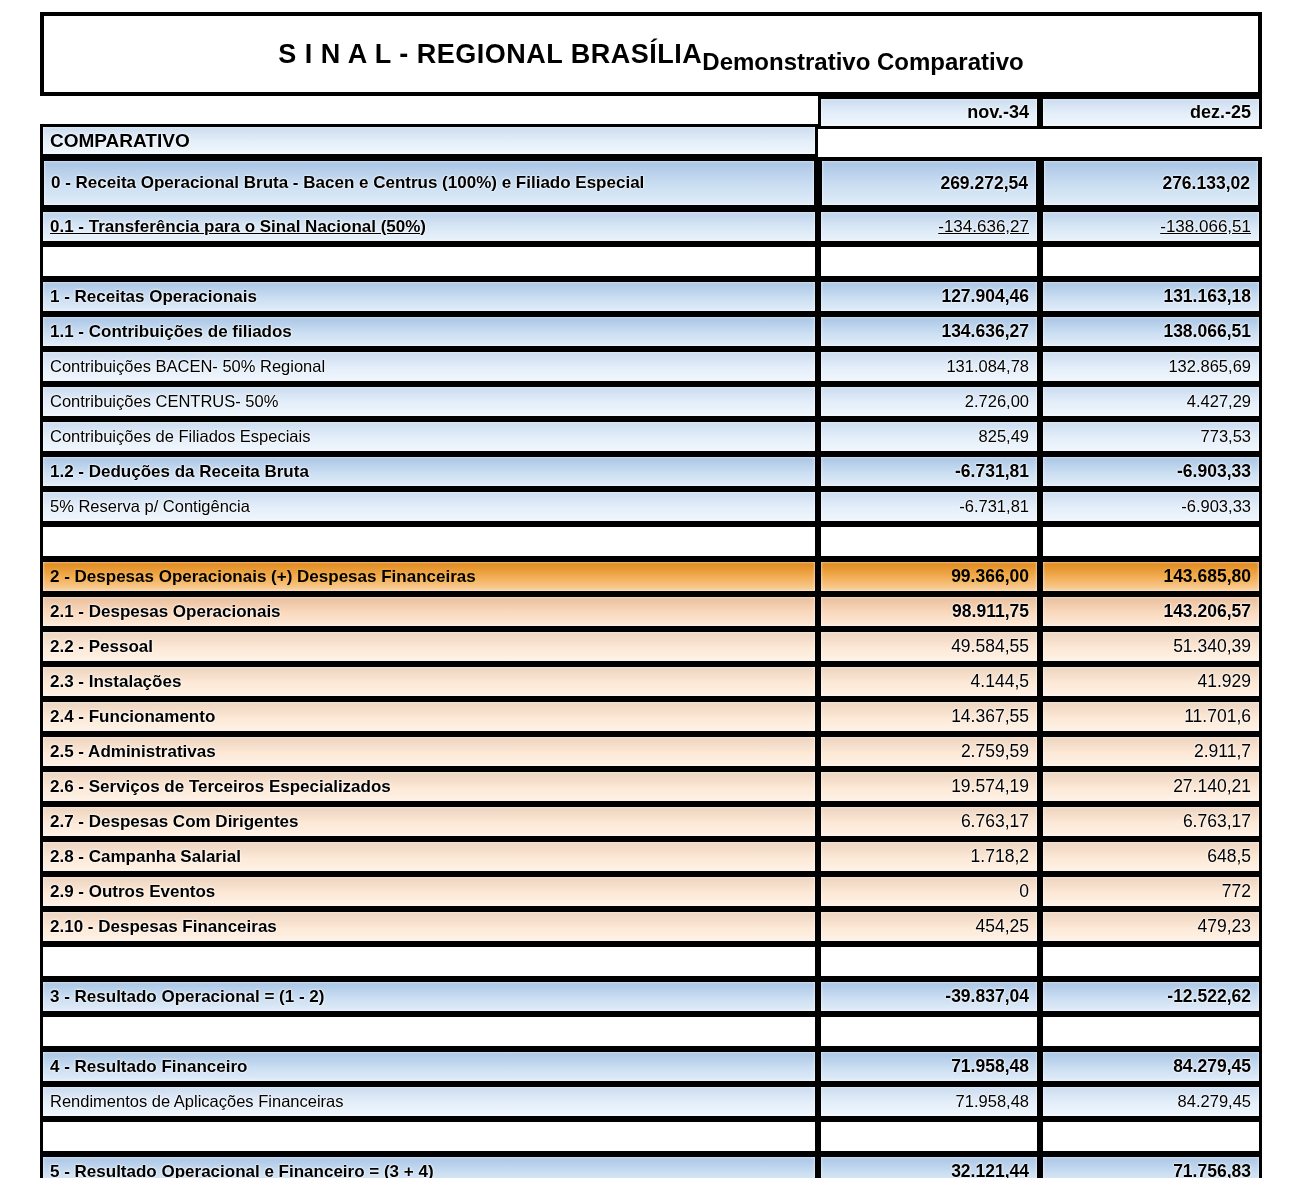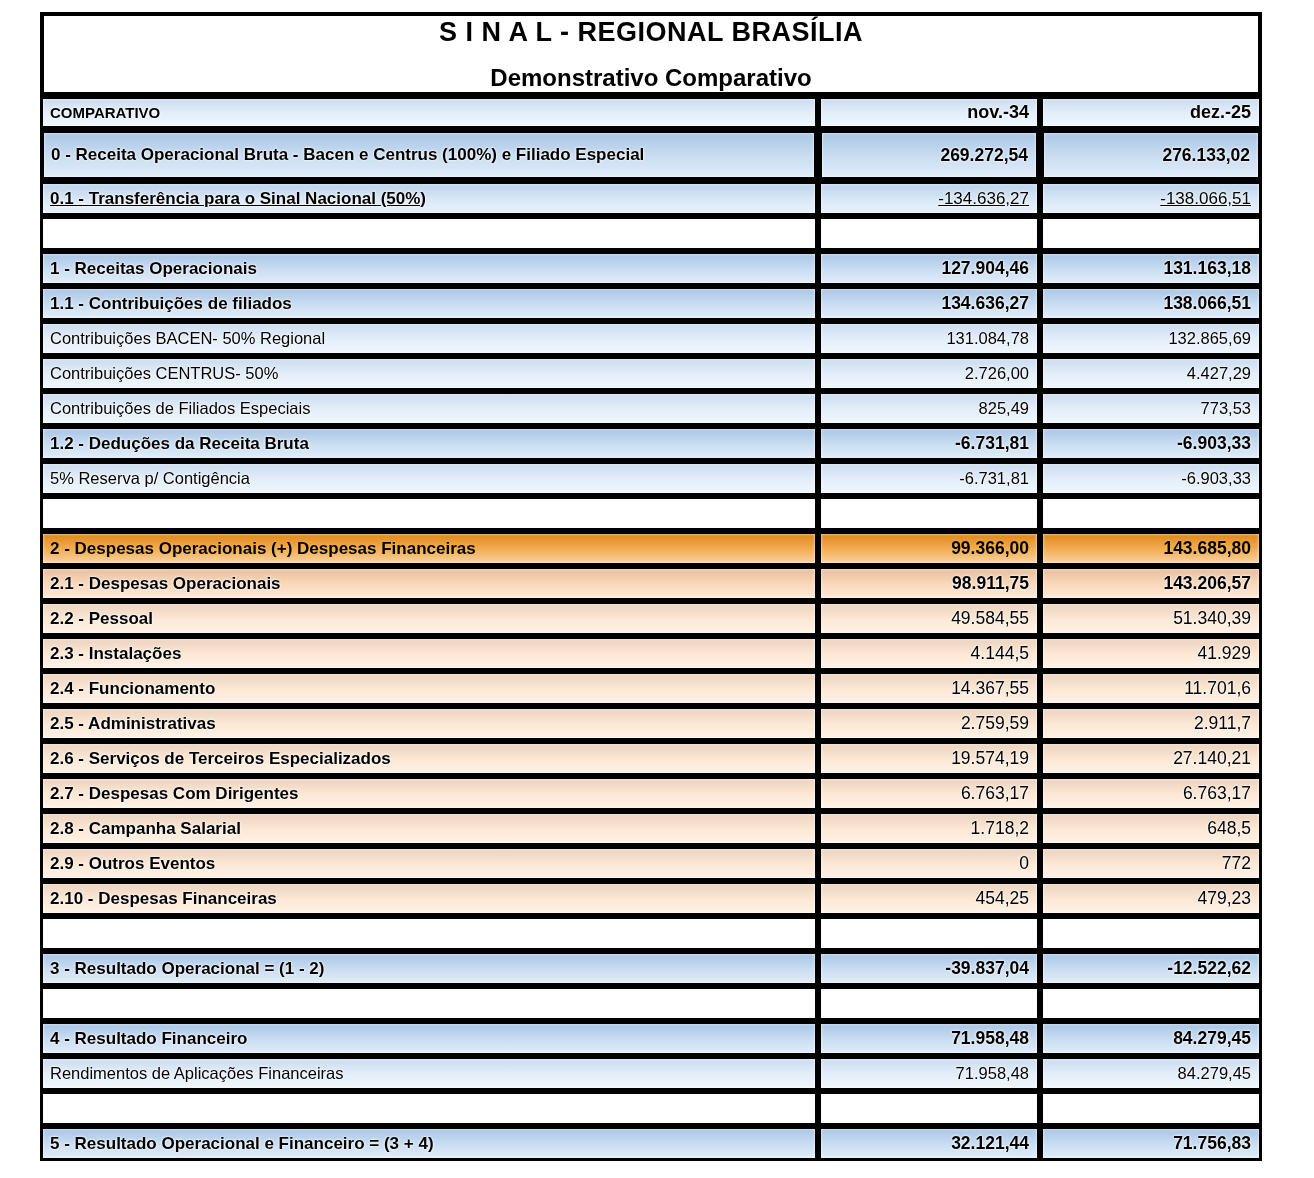--- a/index.html
+++ b/index.html
@@ -10,21 +10,21 @@
     overflow:hidden;
   }
   .page { width:1222px; margin:12px 50px 0 40px; }
 
   
   .title-box {
     box-sizing:border-box;
     border:4px solid #000;
     background:#fff;
     height:84px;
-    display:flex; flex-direction:column; justify-content:center; align-items:center;
+    display:flex; flex-direction:row; justify-content:center; align-items:center;
   }
   .title-1 { font-size:27px; font-weight:bold; letter-spacing:.5px; }
   .title-2 { font-size:24px; font-weight:bold; margin-top:16px; }
 
   
   .row { display:flex; }
   .cell {
     box-sizing:border-box;
     border:3px solid #000;
     height:35px;
@@ -39,21 +39,21 @@
     background-image:linear-gradient(180deg, rgba(40,70,130,0.08), rgba(255,255,255,0.30) 55%, rgba(255,255,255,0.60));
     box-shadow:inset 0 0 3px rgba(255,255,255,0.85);
   }
   .row:not(.r-empty):not(.r-orange) .lbl,
   .row:not(.r-empty):not(.r-orange) .val {
     text-shadow:0 0 3px rgba(255,255,255,0.9), 0 0 2px rgba(255,255,255,0.9);
   }
 
   
   .hdr .cell { background-color:#d9e8f8; height:33px; }
-  .hdr .lbl  { font-size:15px; }
+  .hdr .lbl  { font-size:19px;margin-top:28px; }
   .hdr .val  { font-size:18px; }
 
   
   .r-blue    .cell { background-color:#b4d0ed; }
   .r-blue01  .cell { background-color:#c9def3;text-decoration:underline; }
   .r-blue01  .val  { font-weight:normal; font-size:17px; }
   .r-bluesub .cell { background-color:#d9e8f8;padding-left:7px; }
   .r-bluesub .lbl, .r-bluesub .val { font-weight:normal; font-size:16.5px; }
 
   .r-orange  .cell {

